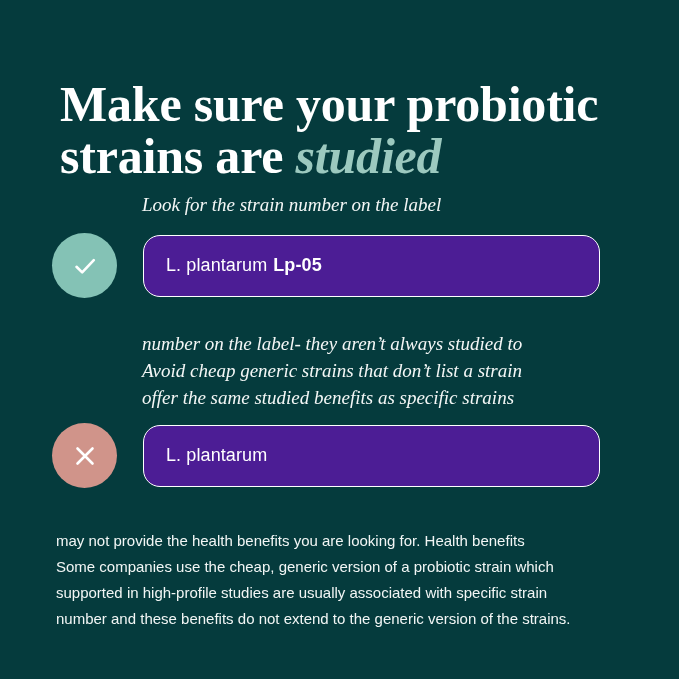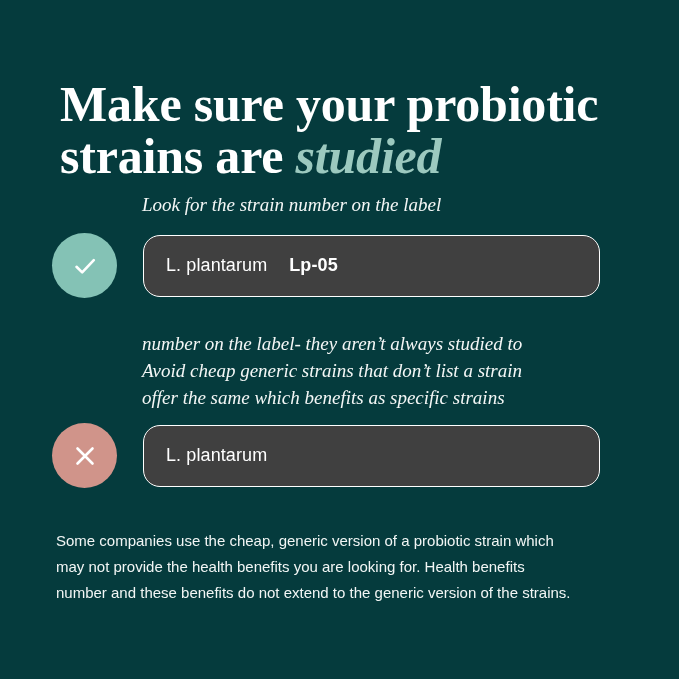--- a/index.html
+++ b/index.html
@@ -87,39 +87,39 @@
   .badge-good { background: #84c2b5; }
   .badge-bad  { background: #d0948a; }
   .badge svg { display: block; }
 
   .pill {
     width: 457px;
     height: 62px;
     box-sizing: border-box;
     border: 1.6px solid #ffffff;
     border-radius: 17px;
-    background: #404040;
+    background: #4c1d95;
     display: flex;
     align-items: center;
     padding: 0 0 0 22px;
   }
 
   .strain-name {
     font-family: "Liberation Sans", sans-serif;
     font-size: 18px;
     font-weight: normal;
     color: #ffffff;
     letter-spacing: 0.1px;
   }
   .strain-code {
     font-family: "Liberation Sans", sans-serif;
     font-size: 18px;
     font-weight: bold;
     color: #ffffff;
-    margin-left: 22px;
+    margin-left: 6px;
     letter-spacing: 0.1px;
   }
   .strain-warning {
     font-family: "Liberation Sans", sans-serif;
     font-size: 11.5px;
     font-weight: bold;
     color: #c97d70;
     letter-spacing: 1.5px;
     margin-left: 16px;
     text-transform: uppercase;
@@ -159,33 +159,34 @@
     </div>
     <div class="pill">
       <span class="strain-name">L. plantarum</span>
       <span class="strain-code">Lp-05</span>
     </div>
   </div>
 
   <div class="serif-note note-mid">
     <div>number on the label- they aren’t always studied to</div>
     <div>Avoid cheap generic strains that don’t list a strain</div>
-    <div>offer the same which benefits as specific strains</div>
+    <div>offer the same studied benefits as specific strains</div>
   </div>
 
   <div class="row row-bad">
     <div class="badge badge-bad">
       <svg width="34" height="34" viewBox="0 0 34 34" aria-hidden="true">
         <path d="M9.5 9.5 L24.5 24.5 M24.5 9.5 L9.5 24.5" fill="none" stroke="#ffffff" stroke-width="2.6" stroke-linecap="round"></path>
       </svg>
     </div>
     <div class="pill">
       <span class="strain-name">L. plantarum</span>
     </div>
   </div>
 
   <div class="footnote">
+    <div>may not provide the health benefits you are looking for. Health benefits</div>
     <div>Some companies use the cheap, generic version of a probiotic strain which</div>
-    <div>may not provide the health benefits you are looking for. Health benefits</div>
+    <div>supported in high-profile studies are usually associated with specific strain</div>
     <div>number and these benefits do not extend to the generic version of the strains.</div>
   </div>
 
 </div>
 
 </body></html>

